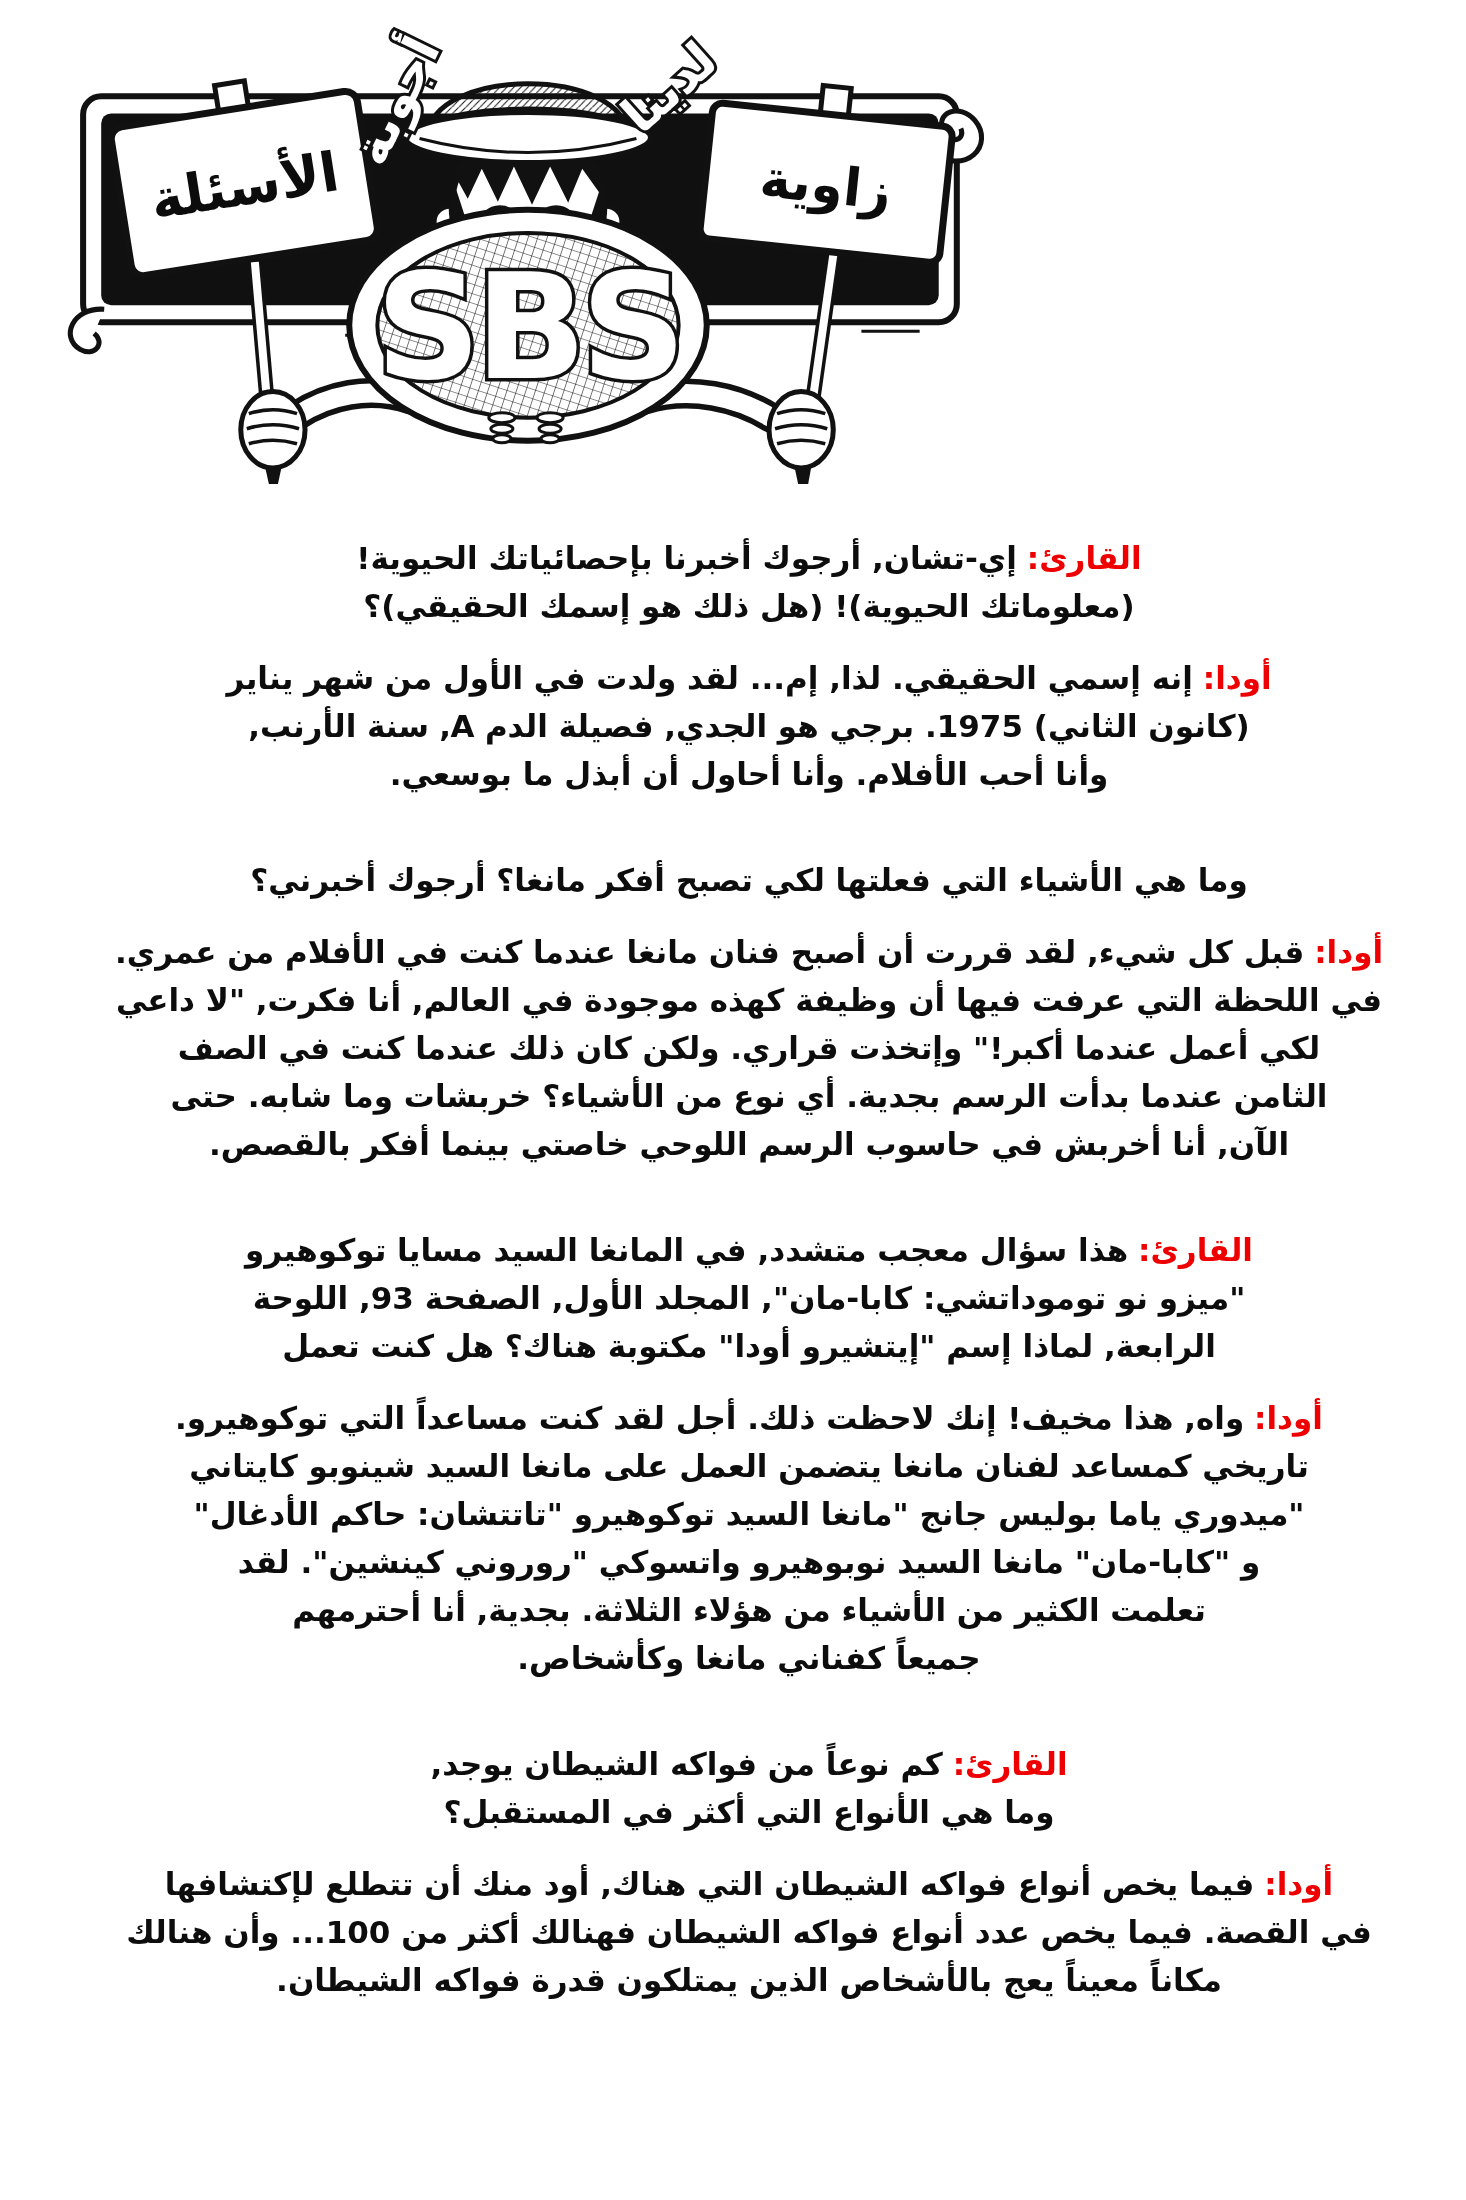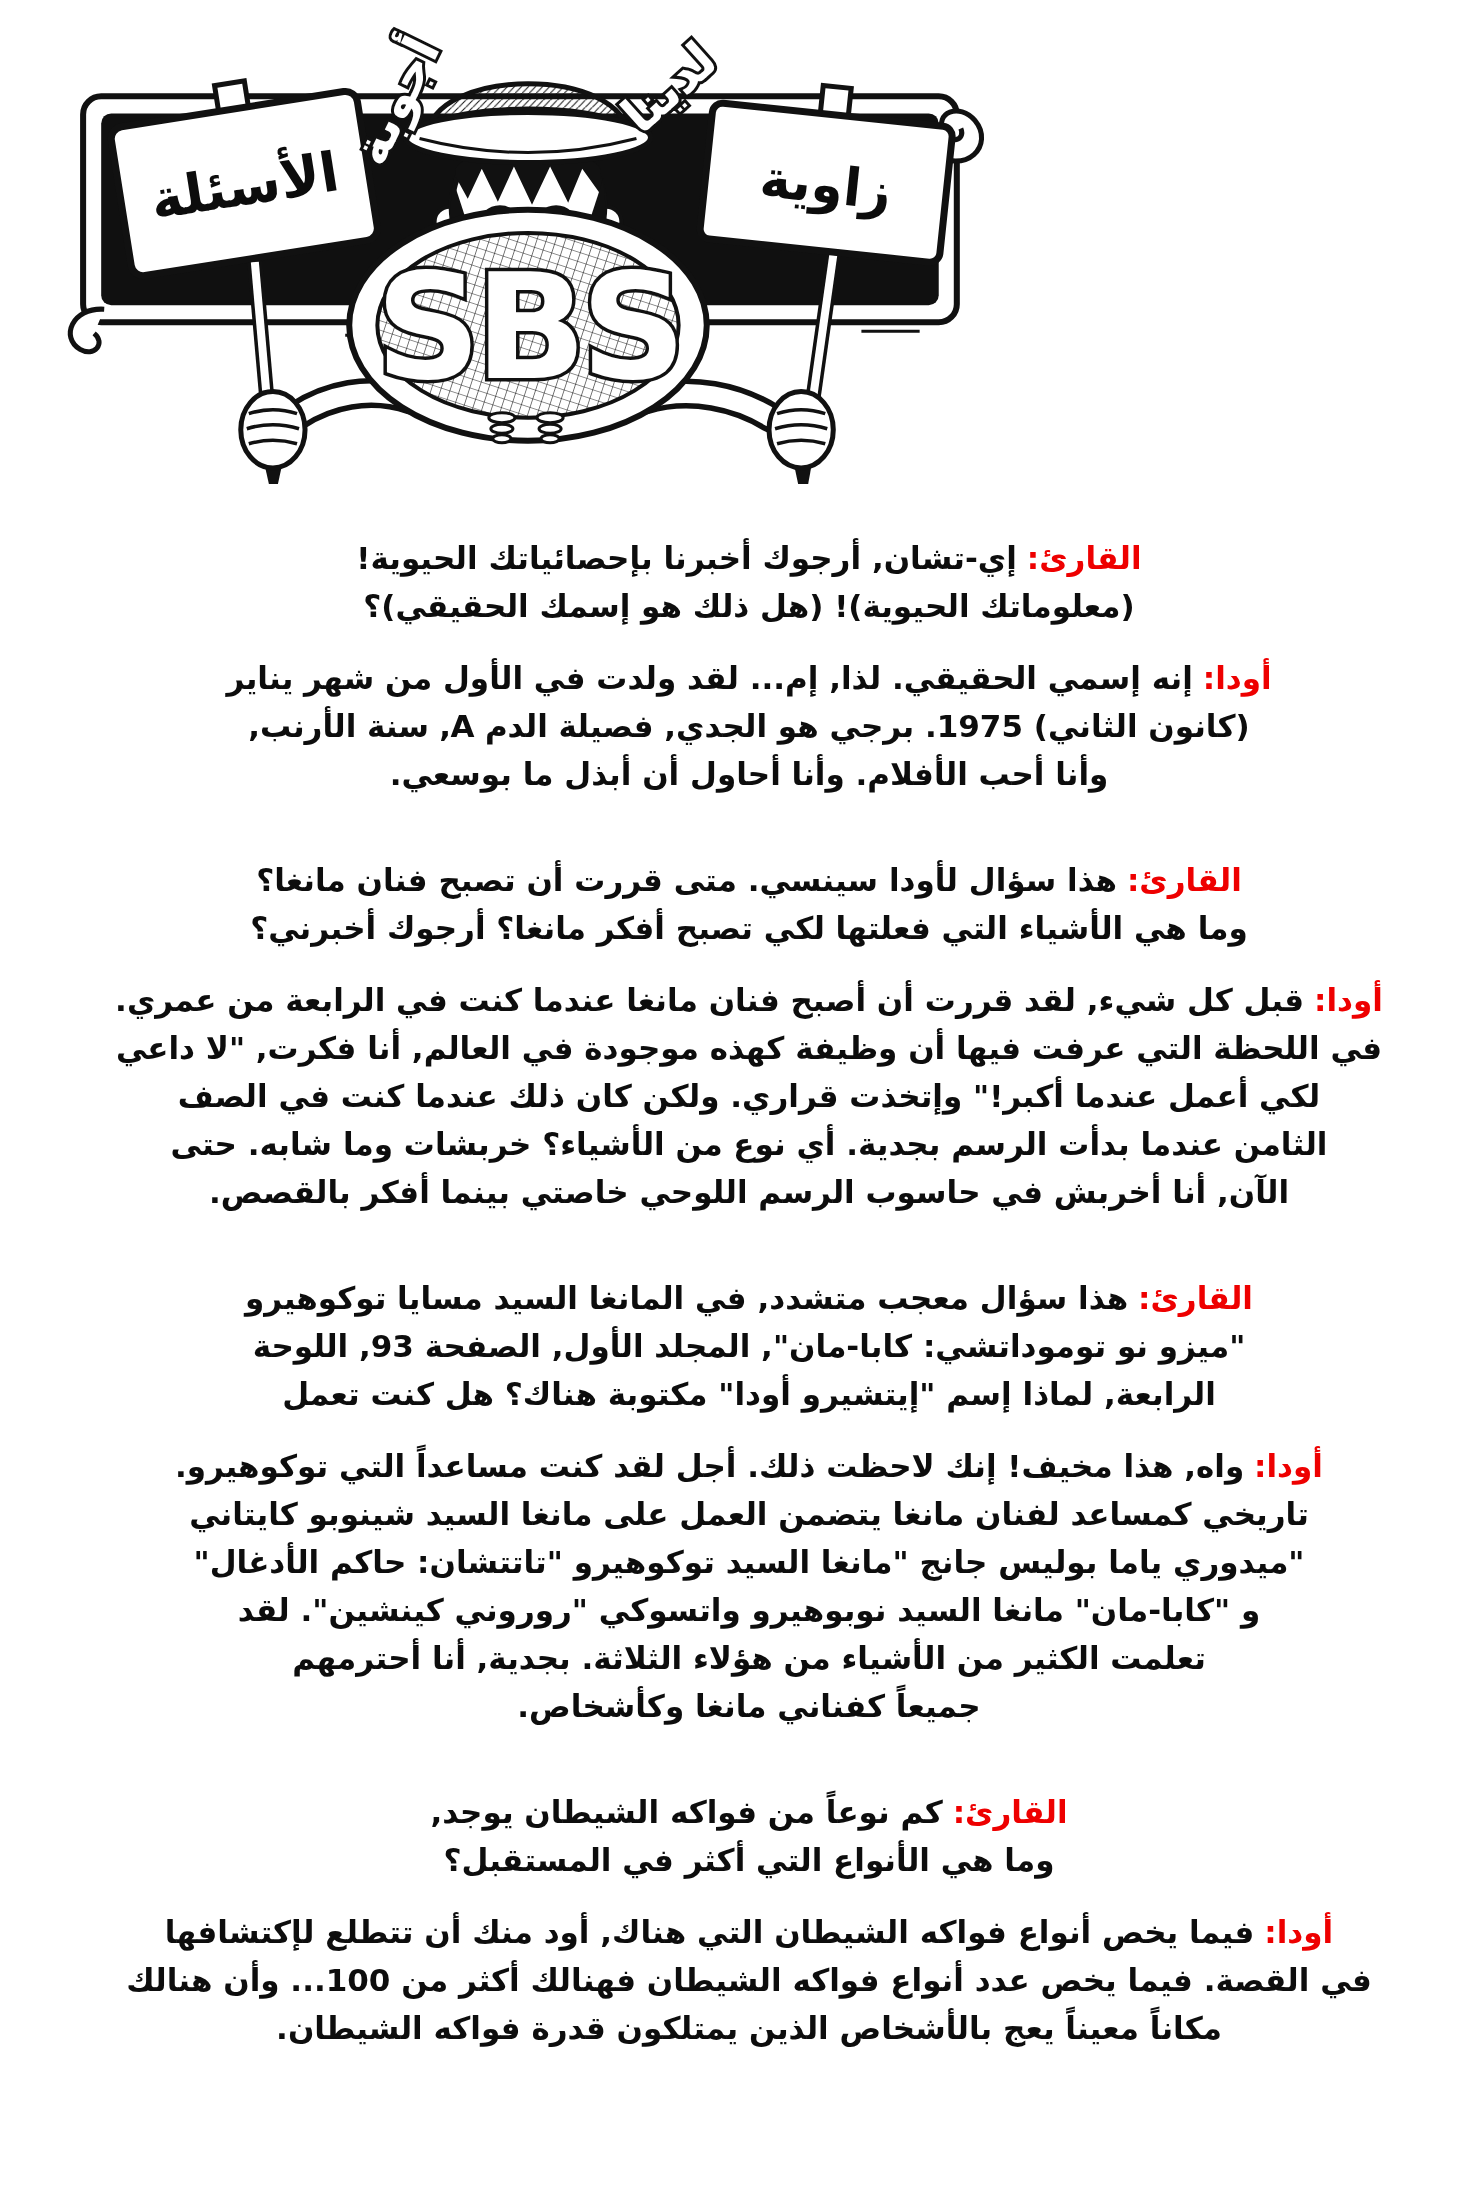--- a/index.html
+++ b/index.html
@@ -160,29 +160,26 @@
 
     <section class="qa-block answer">
       <div class="qa-line">
         <span class="speaker">أودا:</span><span>إنه إسمي الحقيقي. لذا, إم... لقد ولدت في الأول من شهر يناير</span>
       </div>
       <div class="qa-line">(كانون الثاني) 1975. برجي هو الجدي, فصيلة الدم A, سنة الأرنب,</div>
       <div class="qa-line">وأنا أحب الأفلام. وأنا أحاول أن أبذل ما بوسعي.</div>
     </section>
 
     <section class="qa-block question">
-      <div class="qa-line">
-        <span class="speaker">القارئ:</span><span>هذا سؤال لأودا سينسي. متى قررت أن تصبح فنان مانغا؟</span>
-      </div>
       <div class="qa-line">وما هي الأشياء التي فعلتها لكي تصبح أفكر مانغا؟ أرجوك أخبرني؟</div>
     </section>
 
     <section class="qa-block answer">
       <div class="qa-line">
-        <span class="speaker">أودا:</span><span>قبل كل شيء, لقد قررت أن أصبح فنان مانغا عندما كنت في الرابعة من عمري.</span>
+        <span class="speaker">أودا:</span><span>قبل كل شيء, لقد قررت أن أصبح فنان مانغا عندما كنت في الأفلام من عمري.</span>
       </div>
       <div class="qa-line">في اللحظة التي عرفت فيها أن وظيفة كهذه موجودة في العالم, أنا فكرت, "لا داعي</div>
       <div class="qa-line">لكي أعمل عندما أكبر!" وإتخذت قراري. ولكن كان ذلك عندما كنت في الصف</div>
       <div class="qa-line">الثامن عندما بدأت الرسم بجدية. أي نوع من الأشياء؟ خربشات وما شابه. حتى</div>
       <div class="qa-line">الآن, أنا أخربش في حاسوب الرسم اللوحي خاصتي بينما أفكر بالقصص.</div>
     </section>
 
     <section class="qa-block question">
       <div class="qa-line">
         <span class="speaker">القارئ:</span><span>هذا سؤال معجب متشدد, في المانغا السيد مسايا توكوهيرو</span>

